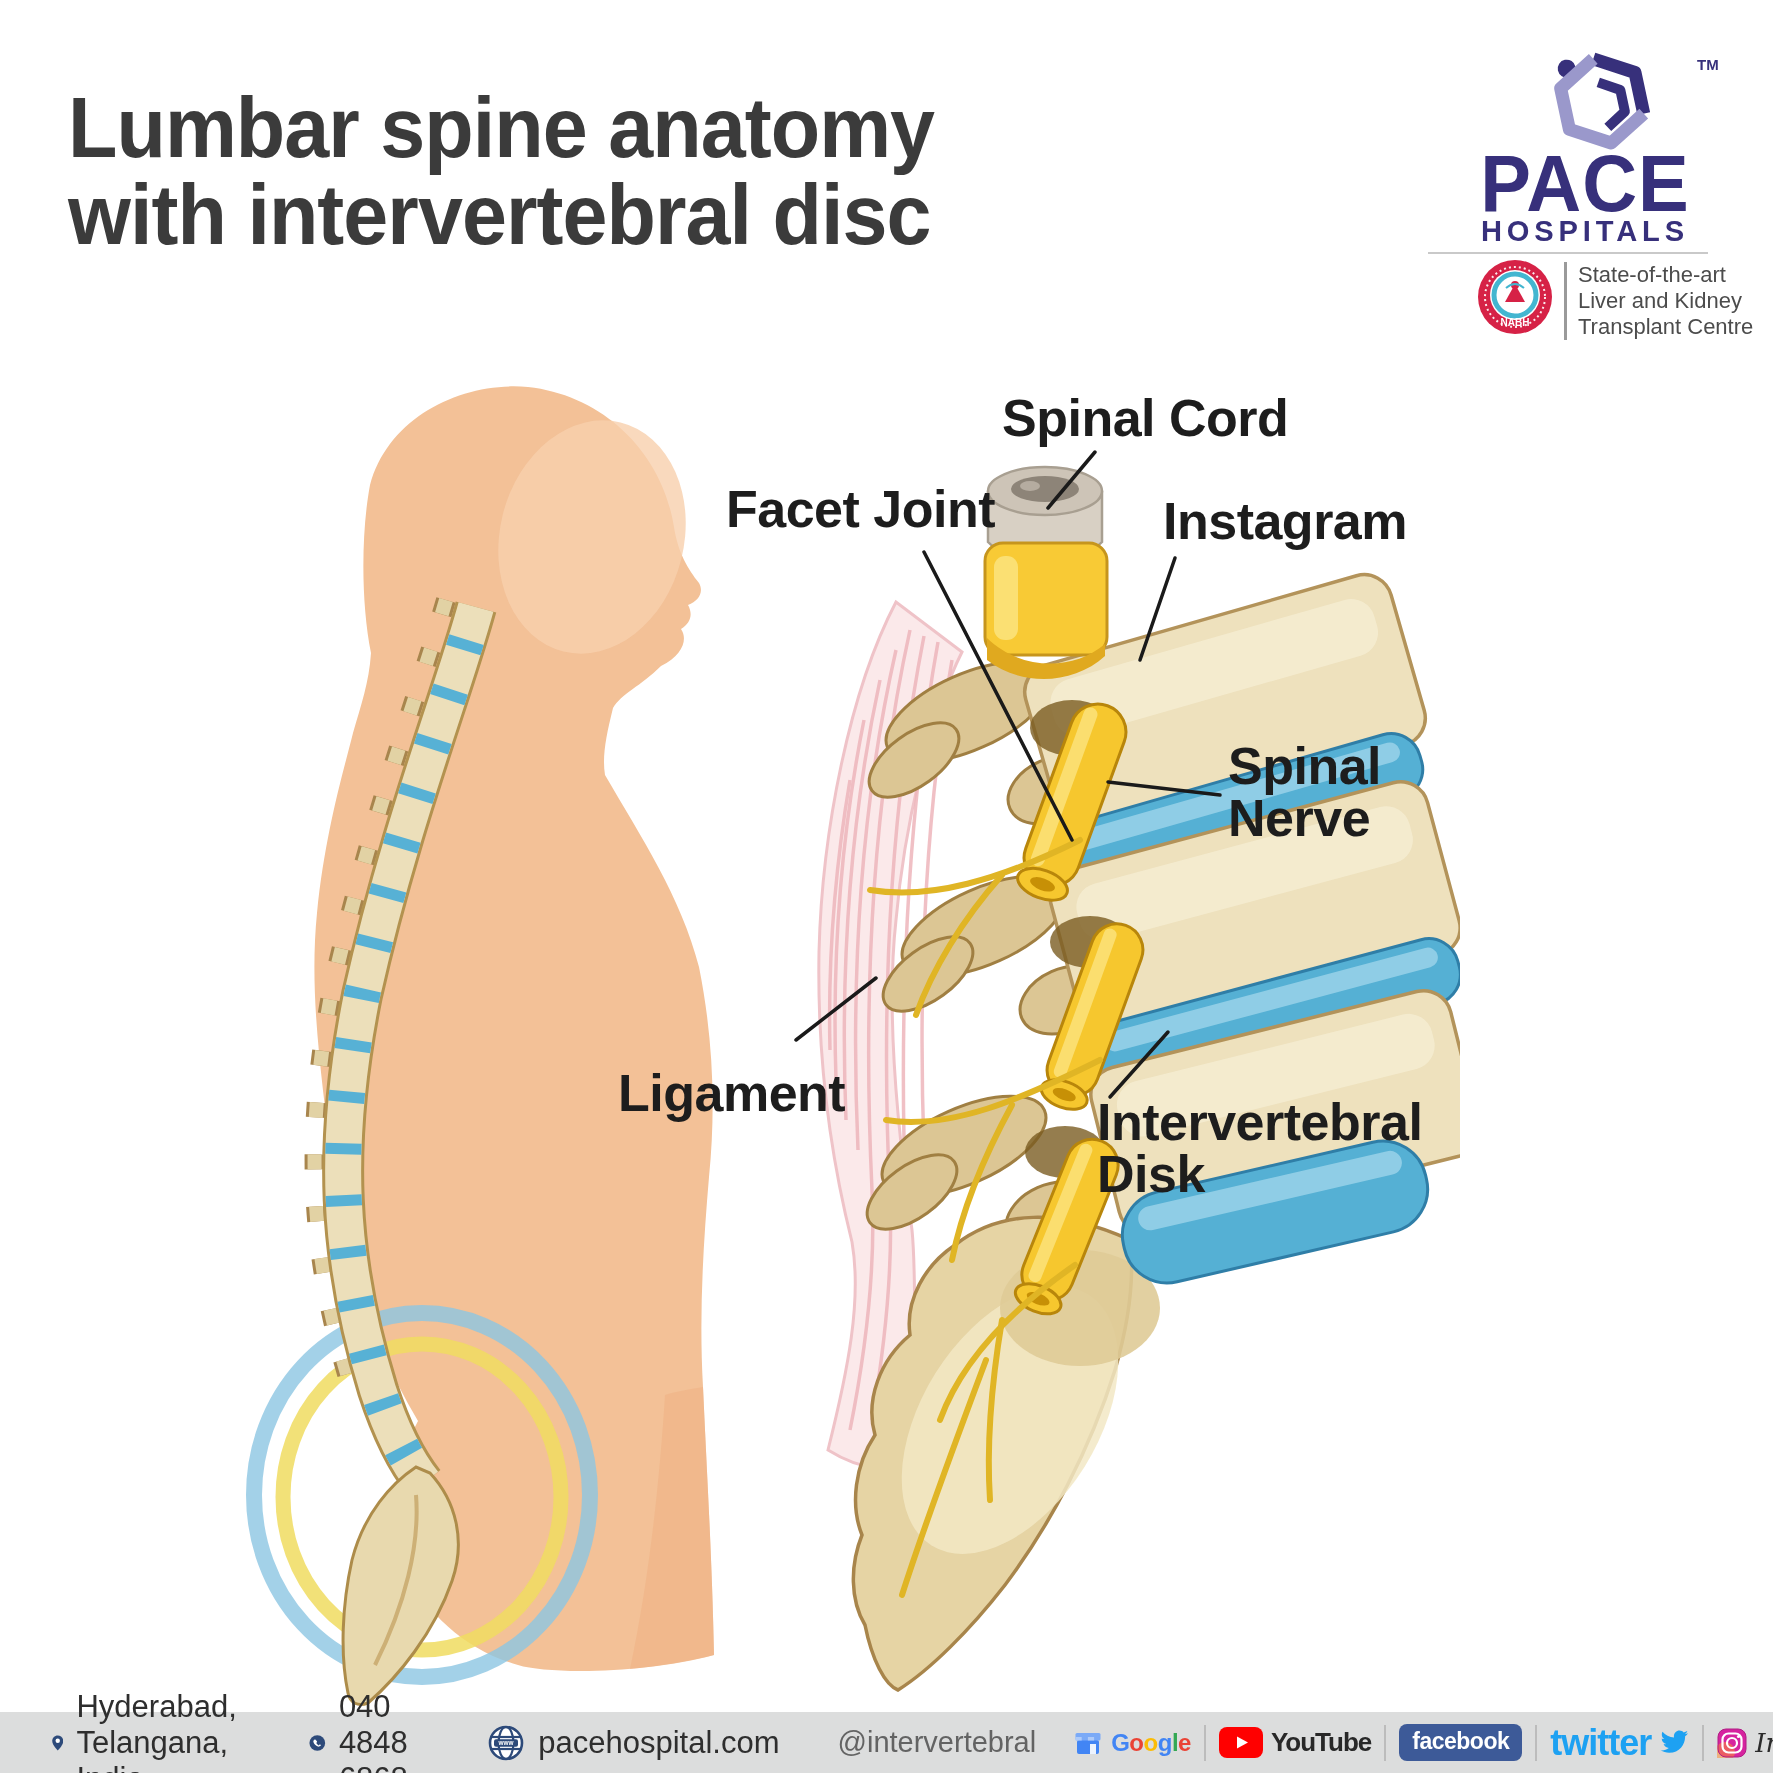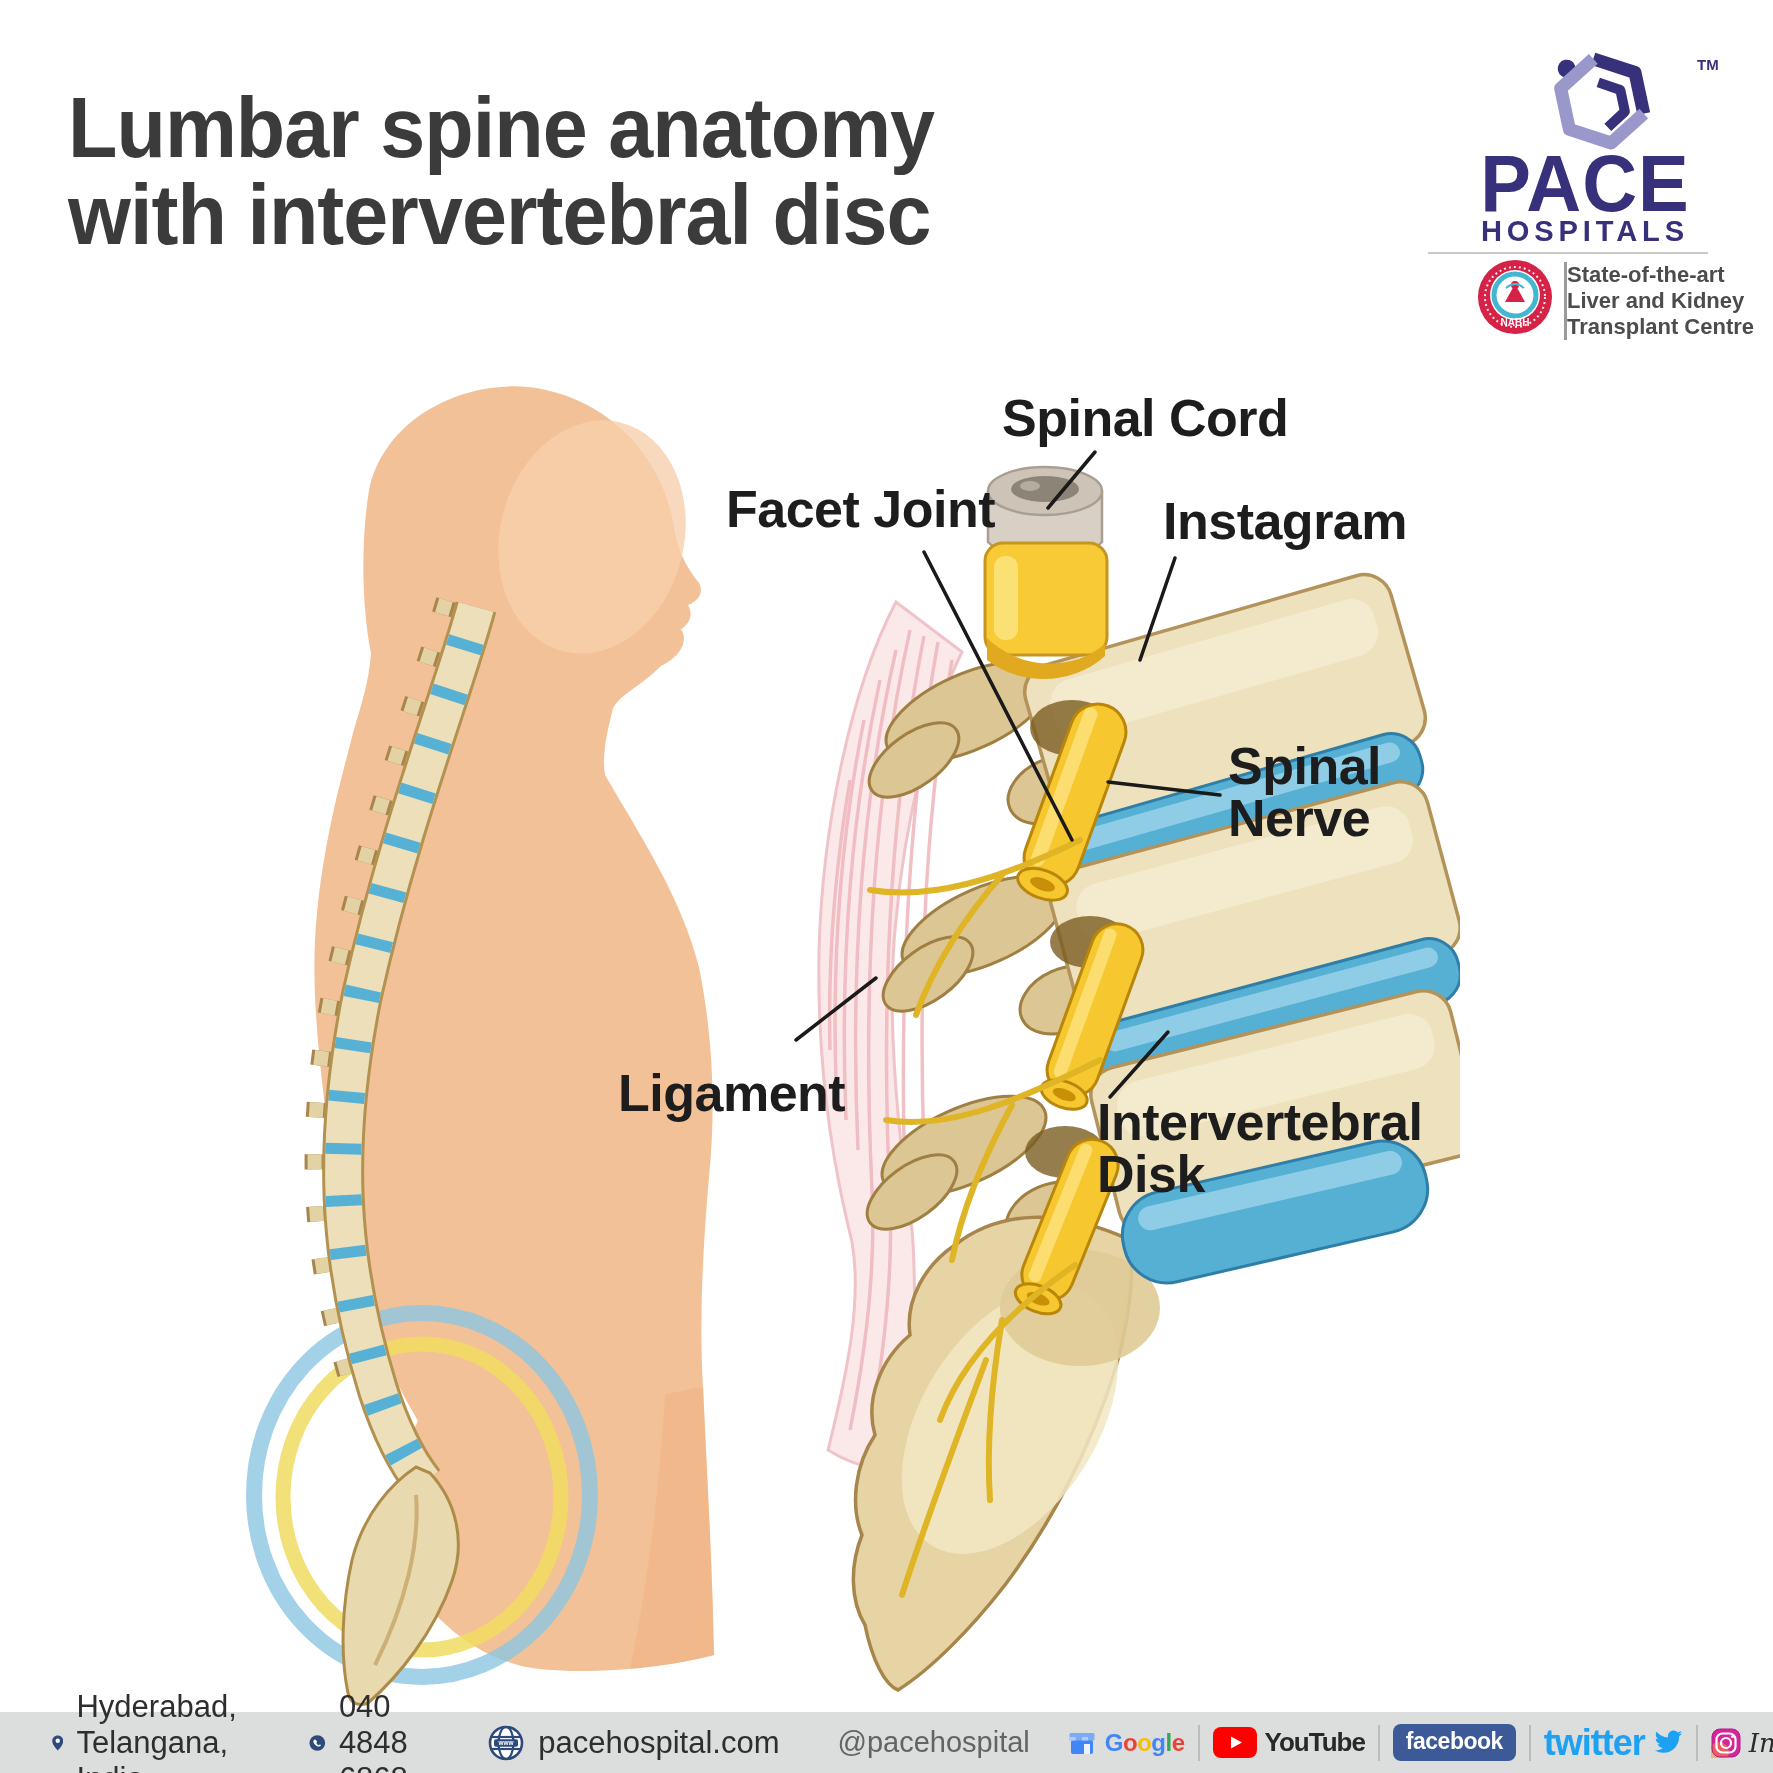--- a/index.html
+++ b/index.html
@@ -11,21 +11,21 @@
   
   .brand-icon{position:absolute;left:1550px;top:48px;}
   .brand-tm{position:absolute;left:1697px;top:56px;font-size:15px;font-weight:700;color:#37307b;}
   .brand-name{position:absolute;left:1435px;top:138px;width:300px;text-align:center;
               font-size:80px;font-weight:800;color:#37307b;letter-spacing:1px;transform:scaleX(.95);}
   .brand-sub{position:absolute;left:1435px;top:214px;width:300px;text-align:center;
              font-size:30px;font-weight:800;color:#37307b;letter-spacing:5px;transform:scaleX(.97);}
   .brand-divider{position:absolute;left:1428px;top:252px;width:280px;height:2px;background:#c9c9c9;}
   .brand-seal{position:absolute;left:1476px;top:258px;}
   .brand-tagline{position:absolute;left:1564px;top:262px;border-left:3px solid #9a9a9a;
-                 font-size:22px;font-weight:700;color:#4c4c4c;line-height:1.18;}
+                 padding-left:11px;font-size:22px;font-weight:400;color:#4c4c4c;line-height:1.18;}
   
   .fig{position:absolute;}
   .alabel{position:absolute;font-size:52px;font-weight:600;color:#1d1d1d;letter-spacing:-.5px;
           line-height:1.0;white-space:nowrap;}
   .alabel.wrap{white-space:normal;}
   
   .footer{position:absolute;left:0;right:0;bottom:0;height:61px;background:#dcdddd;
           display:flex;align-items:center;padding:0 52px;box-sizing:border-box;}
   .citem{display:flex;align-items:center;gap:13px;font-size:31px;color:#2e2e2e;margin-right:58px;}
   .handle{margin-left:auto;font-size:29px;color:#636363;margin-right:24px;}
@@ -257,21 +257,21 @@
         <circle cx="19" cy="19" r="16" fill="#ffffff" stroke="#2d4a7a" stroke-width="2.6"></circle>
         <ellipse cx="19" cy="19" rx="7.5" ry="16" fill="none" stroke="#2d4a7a" stroke-width="2.2"></ellipse>
         <line x1="3.5" y1="13" x2="34.5" y2="13" stroke="#2d4a7a" stroke-width="2.2"></line>
         <line x1="3.5" y1="25" x2="34.5" y2="25" stroke="#2d4a7a" stroke-width="2.2"></line>
         <rect x="7" y="15.2" width="24" height="7.6" rx="2" fill="#2d4a7a"></rect>
         <text x="19" y="21.4" text-anchor="middle" font-size="6.4" font-weight="bold" fill="#ffffff">www</text>
       </svg>
       <span>pacehospital.com</span>
     </div>
 
-    <div class="handle">@pacehospital</div>
+    <div class="handle">@intervertebral</div>
 
     <div class="soc">
       <div class="soc-item">
         <svg width="30" height="30" viewBox="0 0 30 30">
           <rect x="4" y="12" width="22" height="14" rx="2" fill="#4285F4"></rect>
           <rect x="2.5" y="5" width="25" height="7.5" rx="1.5" fill="#7baaf7"></rect>
           <rect x="2.5" y="9" width="6.2" height="3.5" fill="#aecbfa"></rect>
           <rect x="14.9" y="9" width="6.2" height="3.5" fill="#aecbfa"></rect>
           <rect x="17" y="16" width="6" height="10" fill="#ffffff" opacity=".9"></rect>
         </svg>

